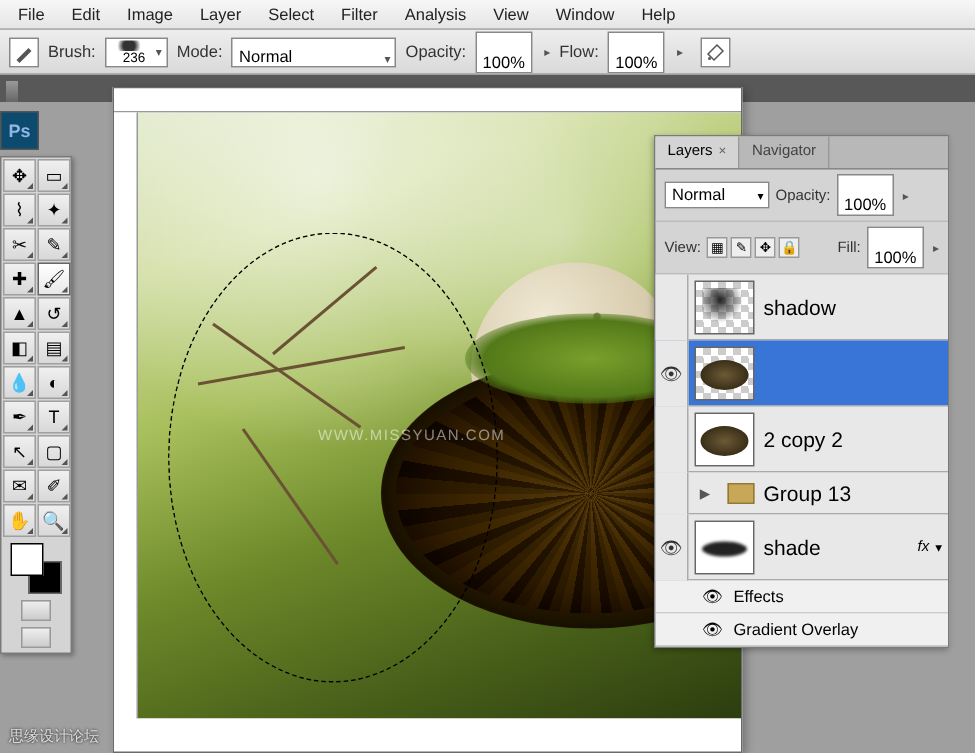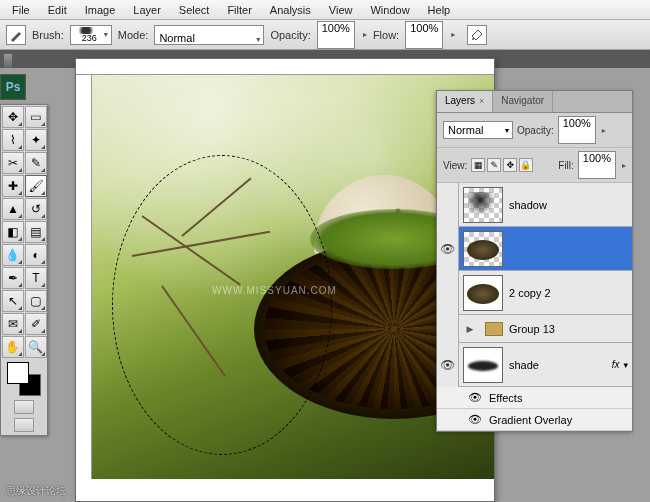--- a/index.html
+++ b/index.html
@@ -6,21 +6,21 @@
 body{width:650px;height:502px;background:#9f9f9f;overflow:hidden;position:relative}
 .menubar{height:20px;background:linear-gradient(#f7f7f7,#e5e5e5);border-bottom:1px solid #b0b0b0;display:flex;align-items:center;padding:0 4px;gap:2px}
 .menubar span{padding:2px 8px;cursor:default;color:#222}
 .optbar{height:30px;background:linear-gradient(#eeeeee,#d9d9d9);border-bottom:1px solid #a0a0a0;display:flex;align-items:center;padding:0 6px;gap:6px}
 .optbar .ic{width:20px;height:20px;border:1px solid #888;background:#fff;display:flex;align-items:center;justify-content:center;font-size:10px}
 .optbar .lbl{color:#333}
 .optbar .dd{height:20px;border:1px solid #888;background:#fff;padding:0 14px 0 4px;display:flex;align-items:flex-end;position:relative;min-width:60px}
 .optbar .dd:after{content:"▾";position:absolute;right:3px;font-size:8px;color:#555}
 .optbar .brush-prev{width:18px;height:18px;background:radial-gradient(circle,#333 0%,#333 40%,transparent 80%);margin-right:2px}
 .optbar .num{font-size:9px;line-height:1}
-.pct{height:28px;border:1px solid #888;background:#fff;padding:0 4px;display:flex;align-items:flex-start;min-width:36px}
+.pct{height:28px;border:1px solid #888;background:#fff;padding:0 4px;display:flex;align-items:flex-end;min-width:36px}
 .arrow{font-size:8px;color:#555;margin-left:2px}
 .tabstrip{height:18px;background:#585858;display:flex;align-items:flex-end;padding-left:4px}
 .ts-handle{width:8px;height:14px;background:linear-gradient(#999,#666);margin-right:4px}
 .doc{position:absolute;left:75px;top:58px;width:420px;height:444px;background:#fff;border:1px solid #6a6a6a;box-shadow:2px 2px 6px rgba(0,0,0,.3)}
 .doc-titlebar{height:22px;background:linear-gradient(#efeff3,#c6cedf);border-bottom:1px solid #8a94a8;display:flex;align-items:center;padding:0 6px;justify-content:space-between}
 .doc-title{display:flex;align-items:center;gap:4px;color:#2a2a2a}
 .doc-icon{width:14px;height:14px;background:#2a4b9b;border:1px solid #1a3070}
 .winbtns{display:flex;gap:2px}
 .winbtn{width:24px;height:16px;border:1px solid #888;border-radius:2px;display:flex;align-items:center;justify-content:center;font-size:10px;font-family:Arial}
 .winbtn.min{background:linear-gradient(#f0f0f0,#d0d0d0);color:#333}
@@ -38,21 +38,21 @@
 .egg{position:absolute;right:40px;top:100px;width:140px;height:120px;background:radial-gradient(ellipse at 35% 30%,#f0e8d4,#d4c8a8 60%,#b8a880 90%);border-radius:50% 50% 48% 52%/60% 60% 40% 40%}
 .egg:before{content:"";position:absolute;inset:0;background:radial-gradient(circle at 20% 40%,#8a7a5a 2px,transparent 3px),radial-gradient(circle at 60% 30%,#8a7a5a 2px,transparent 3px),radial-gradient(circle at 40% 70%,#8a7a5a 3px,transparent 4px),radial-gradient(circle at 75% 55%,#8a7a5a 2px,transparent 3px);border-radius:inherit}
 .marquee{position:absolute;left:20px;top:80px;width:220px;height:300px;border:1px dashed #000;border-radius:50%;background:transparent}
 .twigs{position:absolute;left:40px;top:120px;width:180px;height:160px}
 .twigs span{position:absolute;background:#6a5234;height:2px;transform-origin:left center}
 .t1{width:120px;left:10px;top:20px;transform:rotate(35deg)}
 .t2{width:140px;left:0;top:60px;transform:rotate(-10deg)}
 .t3{width:110px;left:30px;top:90px;transform:rotate(55deg)}
 .t4{width:90px;left:50px;top:40px;transform:rotate(-40deg)}
 .toolbox{position:absolute;left:0;top:68px;width:48px;background:#d4d4d4;border:1px solid #7a7a7a;box-shadow:1px 1px 3px rgba(0,0,0,.3)}
-.ps-badge{position:absolute;left:0;top:74px;width:26px;height:26px;background:#14532d;color:#8fb6e8;display:flex;align-items:center;justify-content:center;font-weight:bold;font-size:12px;border:1px solid #555;z-index:5;font-family:Arial}
+.ps-badge{position:absolute;left:0;top:74px;width:26px;height:26px;background:#0c4a6e;color:#8fb6e8;display:flex;align-items:center;justify-content:center;font-weight:bold;font-size:12px;border:1px solid #555;z-index:5;font-family:Arial}
 .tool-grid{display:grid;grid-template-columns:1fr 1fr;gap:1px;padding:1px}
 .tool{width:22px;height:22px;background:linear-gradient(#f0f0f0,#d8d8d8);border:1px solid #a0a0a0;display:flex;align-items:center;justify-content:center;font-size:12px;position:relative}
 .tool.sel{background:linear-gradient(#fff,#e8e8e8);border-color:#666}
 .tool .tri{position:absolute;right:1px;bottom:1px;width:0;height:0;border-left:4px solid transparent;border-bottom:4px solid #555}
 .tb-bot{padding:3px;display:flex;flex-direction:column;gap:4px;align-items:center}
 .swatches{position:relative;width:34px;height:34px}
 .sw-fg{position:absolute;left:0;top:0;width:22px;height:22px;background:#fff;border:1px solid #000;z-index:2}
 .sw-bg{position:absolute;right:0;bottom:0;width:22px;height:22px;background:#000;border:1px solid #666}
 .qm{width:20px;height:14px;background:linear-gradient(#eee,#ccc);border:1px solid #999}
 .panels{position:absolute;right:17px;top:90px;width:197px;background:#d4d4d4;border:1px solid #7a7a7a;box-shadow:-1px 1px 4px rgba(0,0,0,.3)}
@@ -68,21 +68,21 @@
 .lock-icons span{width:14px;height:14px;border:1px solid #999;background:#eee;font-size:9px;display:flex;align-items:center;justify-content:center}
 .layers{max-height:320px;overflow:auto}
 .layer{display:flex;align-items:center;height:44px;border-bottom:1px solid #aaa;background:#e8e8e8}
 .layer.sel{background:#3875d7;color:#fff}
 .eye{width:22px;height:44px;border-right:1px solid #aaa;display:flex;align-items:center;justify-content:center;font-size:12px;background:#e8e8e8;color:#333}
 .thumb{width:40px;height:36px;margin:0 4px;background:#fff;border:1px solid #666;position:relative;overflow:hidden}
 .thumb.checker{background:repeating-conic-gradient(#ccc 0 25%,#fff 0 50%) 0 0/10px 10px}
 .thumb .nest-mini{position:absolute;left:50%;top:55%;transform:translate(-50%,-50%);width:32px;height:20px;background:radial-gradient(ellipse,#6b5a36,#3a2e18 70%);border-radius:50%}
 .thumb .shadow-mini{position:absolute;inset:4px;background:radial-gradient(ellipse at 40% 30%,#222,transparent 60%)}
 .thumb .shade-mini{position:absolute;left:10%;top:40%;width:80%;height:30%;background:#222;border-radius:50%;filter:blur(1px)}
-.lname{flex:1;font-size:11px;padding-left:2px}
+.lname{flex:1;font-size:14px;padding-left:2px}
 .layer .fx{font-size:10px;font-style:italic;margin-right:4px}
 .grp{display:flex;align-items:center;height:28px;border-bottom:1px solid #aaa;background:#e8e8e8}
 .grp .fold{width:22px;text-align:center;font-size:9px;color:#555}
 .grp .folder{width:18px;height:14px;background:#c8a858;border:1px solid #917a38;margin:0 4px}
 .sub{padding-left:30px;display:flex;align-items:center;height:22px;font-size:10px;border-bottom:1px solid #ccc;background:#f0f0f0}
 .sub .eye2{width:16px;text-align:center;margin-right:6px}
 .watermark{position:absolute;left:6px;bottom:4px;font-size:10px;color:#ddd;text-shadow:0 0 2px #000;z-index:20}
 .wm2{position:absolute;left:120px;top:210px;font-size:10px;color:rgba(255,255,255,.5);letter-spacing:1px}
 </style>
 </head>

